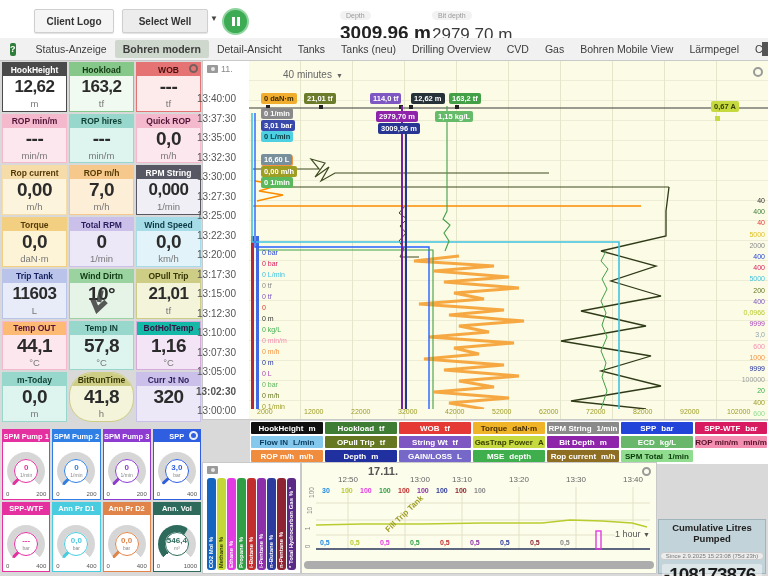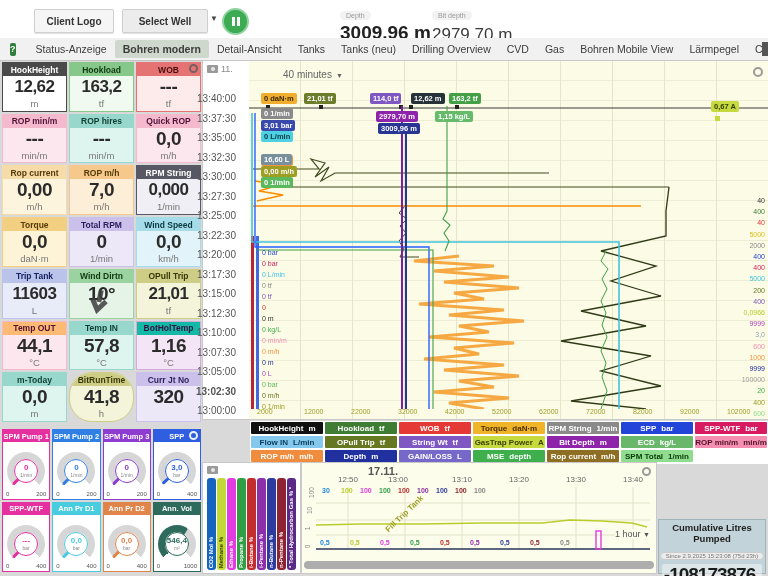--- a/index.html
+++ b/index.html
@@ -635,21 +635,21 @@
         <path d="M14 30 H348 M14 47 H348 M14 62 H348"></path>
       </g>
       <path d="M14 76 H348" stroke="#27355c" stroke-width="1.6"></path>
       <polyline points="14,52 60,51 120,51 180,50 240,50 268,47 300,48 330,50 345,54" fill="none" stroke="#b9cc2e" stroke-width="1.4"></polyline>
       <rect x="294" y="58" width="5" height="18" fill="none" stroke="#e23be2" stroke-width="1.4"></rect>
     </svg>
     <div id="miniAnno">Fill Trip Tank</div>
     <div id="miniRange"><span>1 hour</span> <span style="font-size:7px;">▼</span></div>
     <div id="miniScroll"></div>
   <span class="mtime" style="left: 36px;">12:50</span>
-      <span class="mtime" style="left: 86px;">13:00</span>
+      <span class="mtime" style="left: 108px;">13:00</span>
       <span class="mtime" style="left: 150px;">13:10</span>
       <span class="mtime" style="left: 207px;">13:20</span>
       <span class="mtime" style="left: 264px;">13:30</span>
       <span class="mtime" style="left: 321px;">13:40</span>
       <span class="mscale" style="left: 20px; color: rgb(30, 136, 229);">30</span>
       <span class="mscale" style="left: 39px; color: rgb(185, 204, 46);">100</span>
       <span class="mscale" style="left: 58px; color: rgb(226, 59, 226);">100</span>
       <span class="mscale" style="left: 77px; color: rgb(47, 158, 68);">100</span>
       <span class="mscale" style="left: 96px; color: rgb(194, 45, 45);">100</span>
       <span class="mscale" style="left: 115px; color: rgb(140, 47, 168);">100</span>

